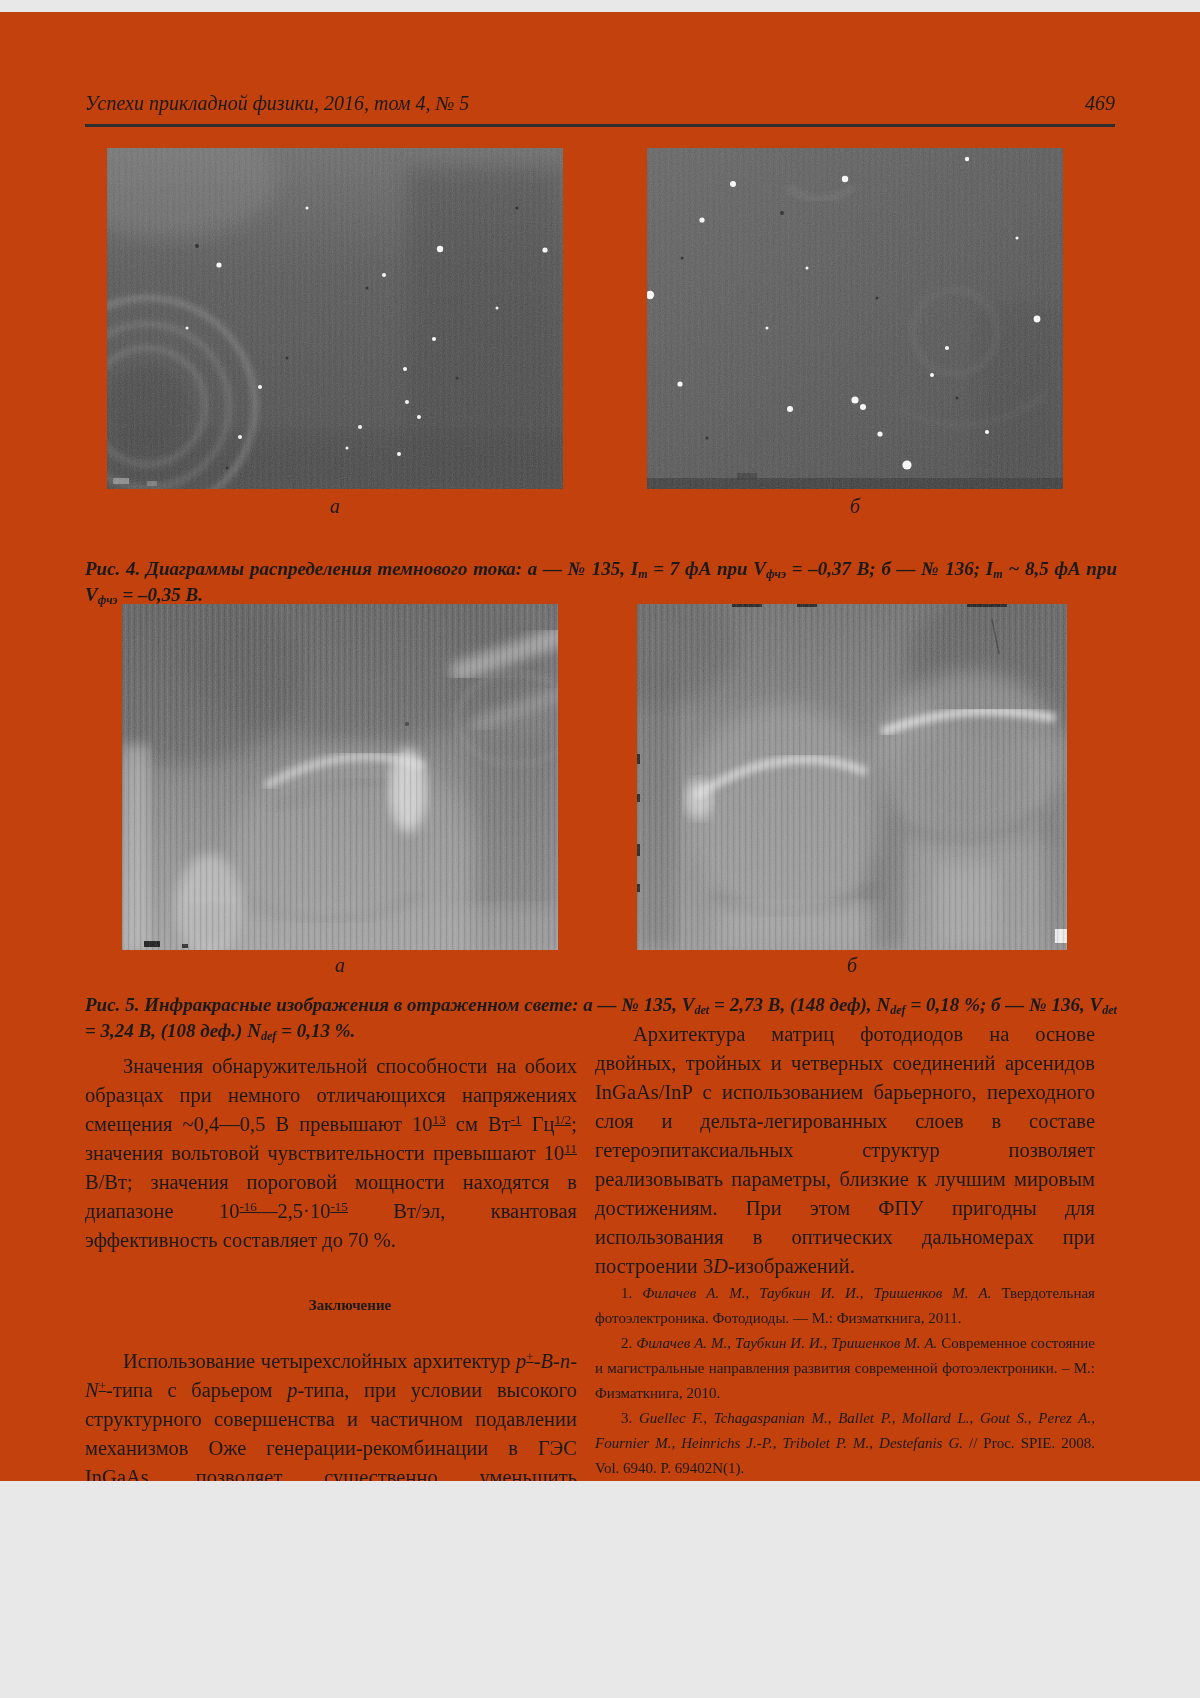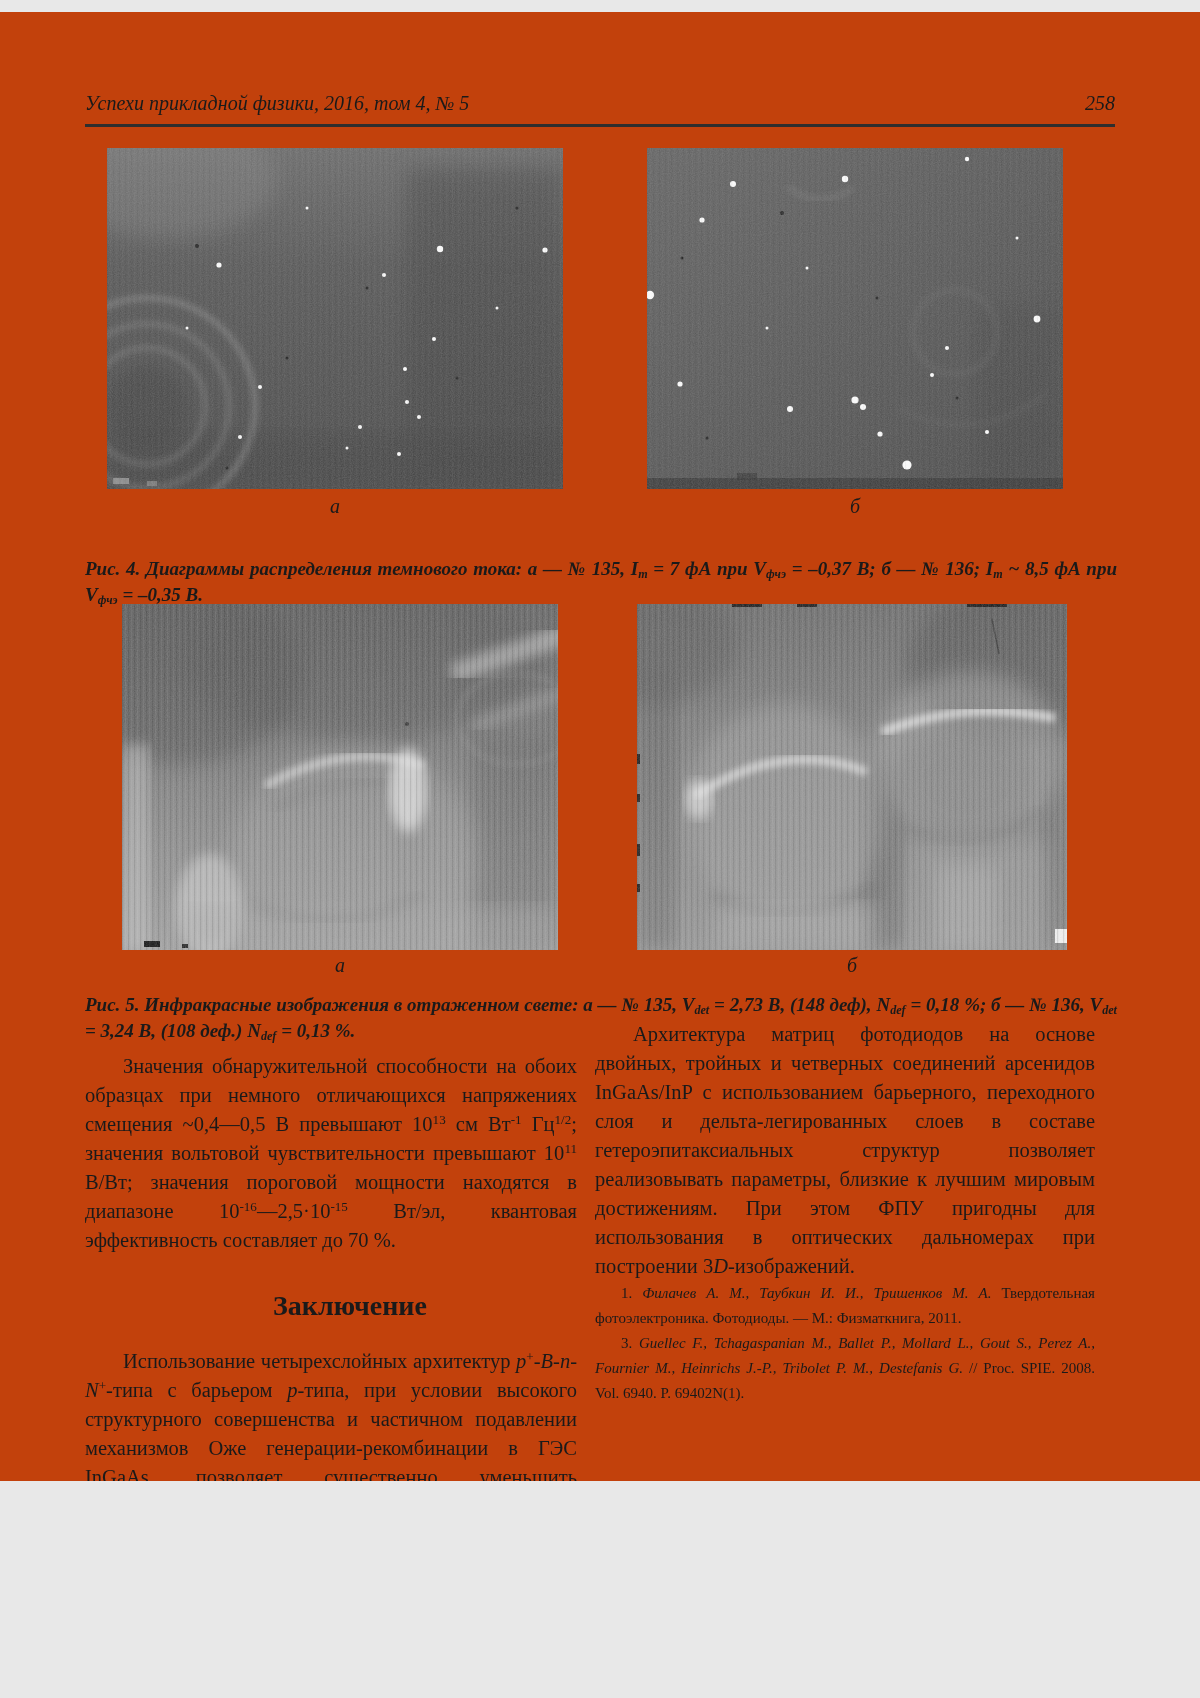--- a/index.html
+++ b/index.html
@@ -15,26 +15,26 @@
   #rule{left:85px;top:112px;width:1030px;height:3px;background:#2e2e2e;}
   
   .fig{overflow:hidden;background:#555;}
   .fig svg{display:block;width:100%;height:100%;}
   .fig-label{text-align:center;font-style:italic;font-size:20px;}
   .caption{font-size:19px;font-weight:bold;font-style:italic;line-height:26px;text-align:justify;}
   
   .col{font-size:20.5px;line-height:29px;text-align:justify;}
   .col p{margin:0;text-indent:38px;}
   .heading-center{text-align:center;text-indent:0;}
-  #conclusion-heading{font-weight:bold;font-size:28px;margin:36px 0 27px 0;}
+  #conclusion-heading{font-weight:bold;font-size:15px;margin:36px 0 27px 0;}
   #literature-heading{font-size:19px;letter-spacing:0.5px;margin:44px 0 30px 0;}
   .refs p{font-size:15px;line-height:25px;text-indent:26px;margin:0;}
   
   .seg-i{font-style:italic;}
-  .seg-sup{font-size:64%;position:relative;top:-0.55em;line-height:0;}
+  .seg-sup{font-size:64%;position:relative;top:-0.55em;line-height:0;text-decoration:underline;}
   .seg-sub{font-size:64%;position:relative;top:0.28em;line-height:0;}
 </style>
 </head>
 <body>
 
 <div id="page">
 
   <svg width="0" height="0" style="position:absolute">
     <defs>
       <filter id="grain" x="-5%" y="-5%" width="110%" height="110%">
@@ -52,21 +52,21 @@
           <feGaussianBlur stdDeviation="6"></feGaussianBlur>
         </filter>
       <filter id="b10">
           <feGaussianBlur stdDeviation="10"></feGaussianBlur>
         </filter>
     </defs>
   </svg>
 
   <div id="header" class="abs">
     <span>Успехи прикладной физики, 2016, том 4, № 5</span>
-    <span>258</span>
+    <span>469</span>
   </div>
   <div id="rule" class="abs"></div>
 
   <div class="abs fig" style="left:107px;top:136px;width:456px;height:341px;">
     <svg viewBox="0 0 456 341" preserveAspectRatio="none">
       <defs>
         <linearGradient id="g4a" x1="0" y1="0" x2="0" y2="1">
           <stop offset="0" stop-color="#6a6a6a"></stop>
             <stop offset="0.35" stop-color="#565656"></stop>
           <stop offset="1" stop-color="#494949"></stop>
@@ -259,17 +259,18 @@
   <div class="abs col" style="left:85px;top:1040px;width:492px;">
     <p><span>Значения обнаружительной способности на обоих образцах при немного отличающихся напряжениях смещения ~0,4—0,5 В превышают 10</span><span class="seg-sup">13</span><span> см Вт</span><span class="seg-sup">-1</span><span> Гц</span><span class="seg-sup">1/2</span><span>; значения вольтовой чувствительности превышают 10</span><span class="seg-sup">11</span><span> В/Вт; значения пороговой мощности находятся в диапазоне 10</span><span class="seg-sup">-16</span><span>—2,5·10</span><span class="seg-sup">-15</span><span> Вт/эл, квантовая эффективность составляет до 70 %.</span></p>
     <p id="conclusion-heading" class="heading-center">Заключение</p>
     <p><span>Использование четырехслойных архитектур </span><span class="seg-i">p</span><span class="seg-sup">+</span><span class="seg-i">-B-n-N</span><span class="seg-sup">+</span><span>-типа с барьером </span><span class="seg-i">p</span><span>-типа, при условии высокого структурного совершенства и частичном подавлении механизмов Оже генерации-рекомбинации в ГЭС InGaAs, позволяет существенно уменьшить диффузионную, генерационно-рекомбинационную и туннельную составляющие темного тока, что в свою очередь дает возможность существенно повысить обнаружительную способность или увеличить рабочую температуру.</span></p>
   </div>
 
   <div class="abs col" style="left:595px;top:1008px;width:500px;">
     <p><span>Архитектура матриц фотодиодов на основе двойных, тройных и четверных соединений арсенидов InGaAs/InP с использованием барьерного, переходного слоя и дельта-легированных слоев в составе гетероэпитаксиальных структур позволяет реализовывать параметры, близкие к лучшим мировым достижениям. При этом ФПУ пригодны для использования в оптических дальномерах при построении 3</span><span class="seg-i">D</span><span>-изображений.</span></p>
     <div class="refs">
       <p><span>1.  </span><span class="seg-i">Филачев А. М., Таубкин И. И., Тришенков М. А.</span><span> Твердотельная фотоэлектроника. Фотодиоды. — М.: Физматкнига, 2011.</span></p>
+      <p><span>2.  </span><span class="seg-i">Филачев А. М., Таубкин И. И., Тришенков М. А.</span><span> Современное состояние и магистральные направления развития современной фотоэлектроники. – М.: Физматкнига, 2010.</span></p>
       <p><span>3.  </span><span class="seg-i">Guellec F., Tchagaspanian M., Ballet P., Mollard L., Gout S., Perez A., Fournier M., Heinrichs J.-P., Tribolet P. M., Destefanis G.</span><span> // Proc. SPIE. 2008. Vol. 6940. P. 69402N(1).</span></p>
     </div>
   </div>
 
 </div>
 
 </body></html>

